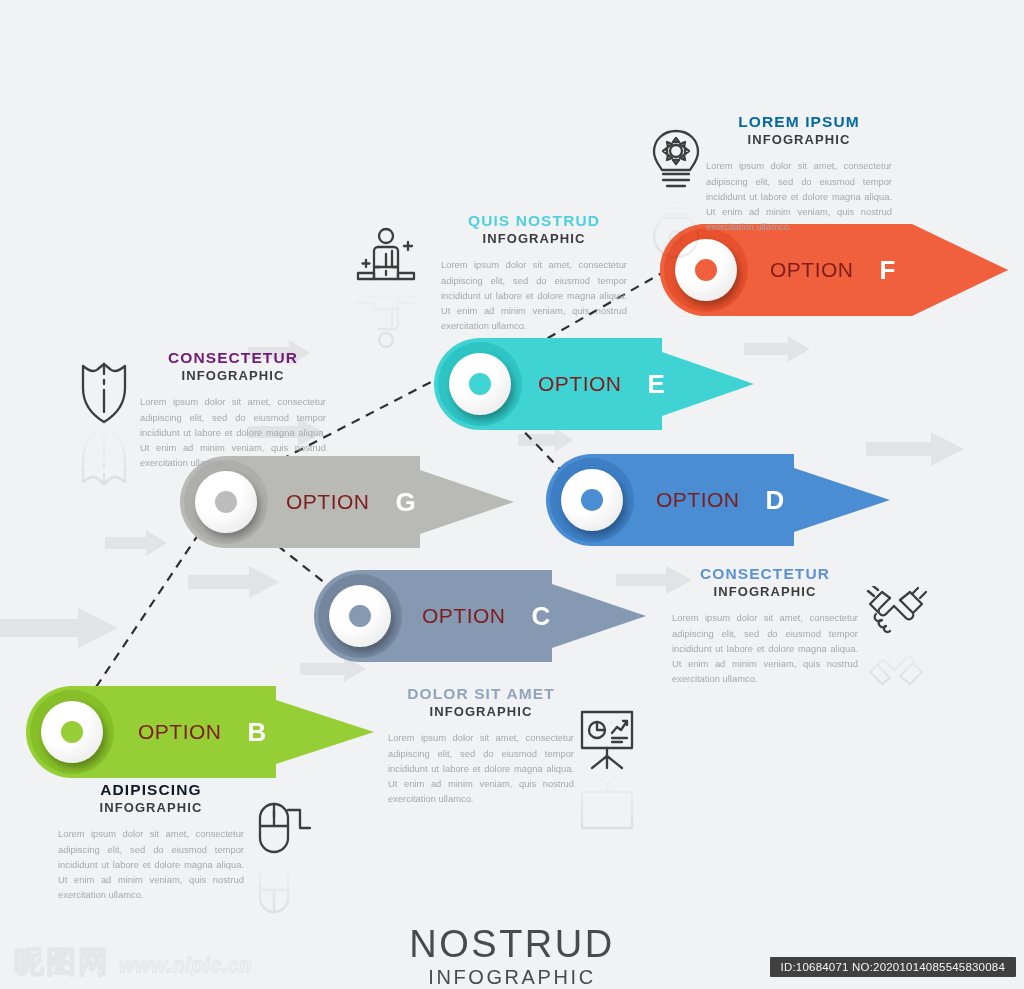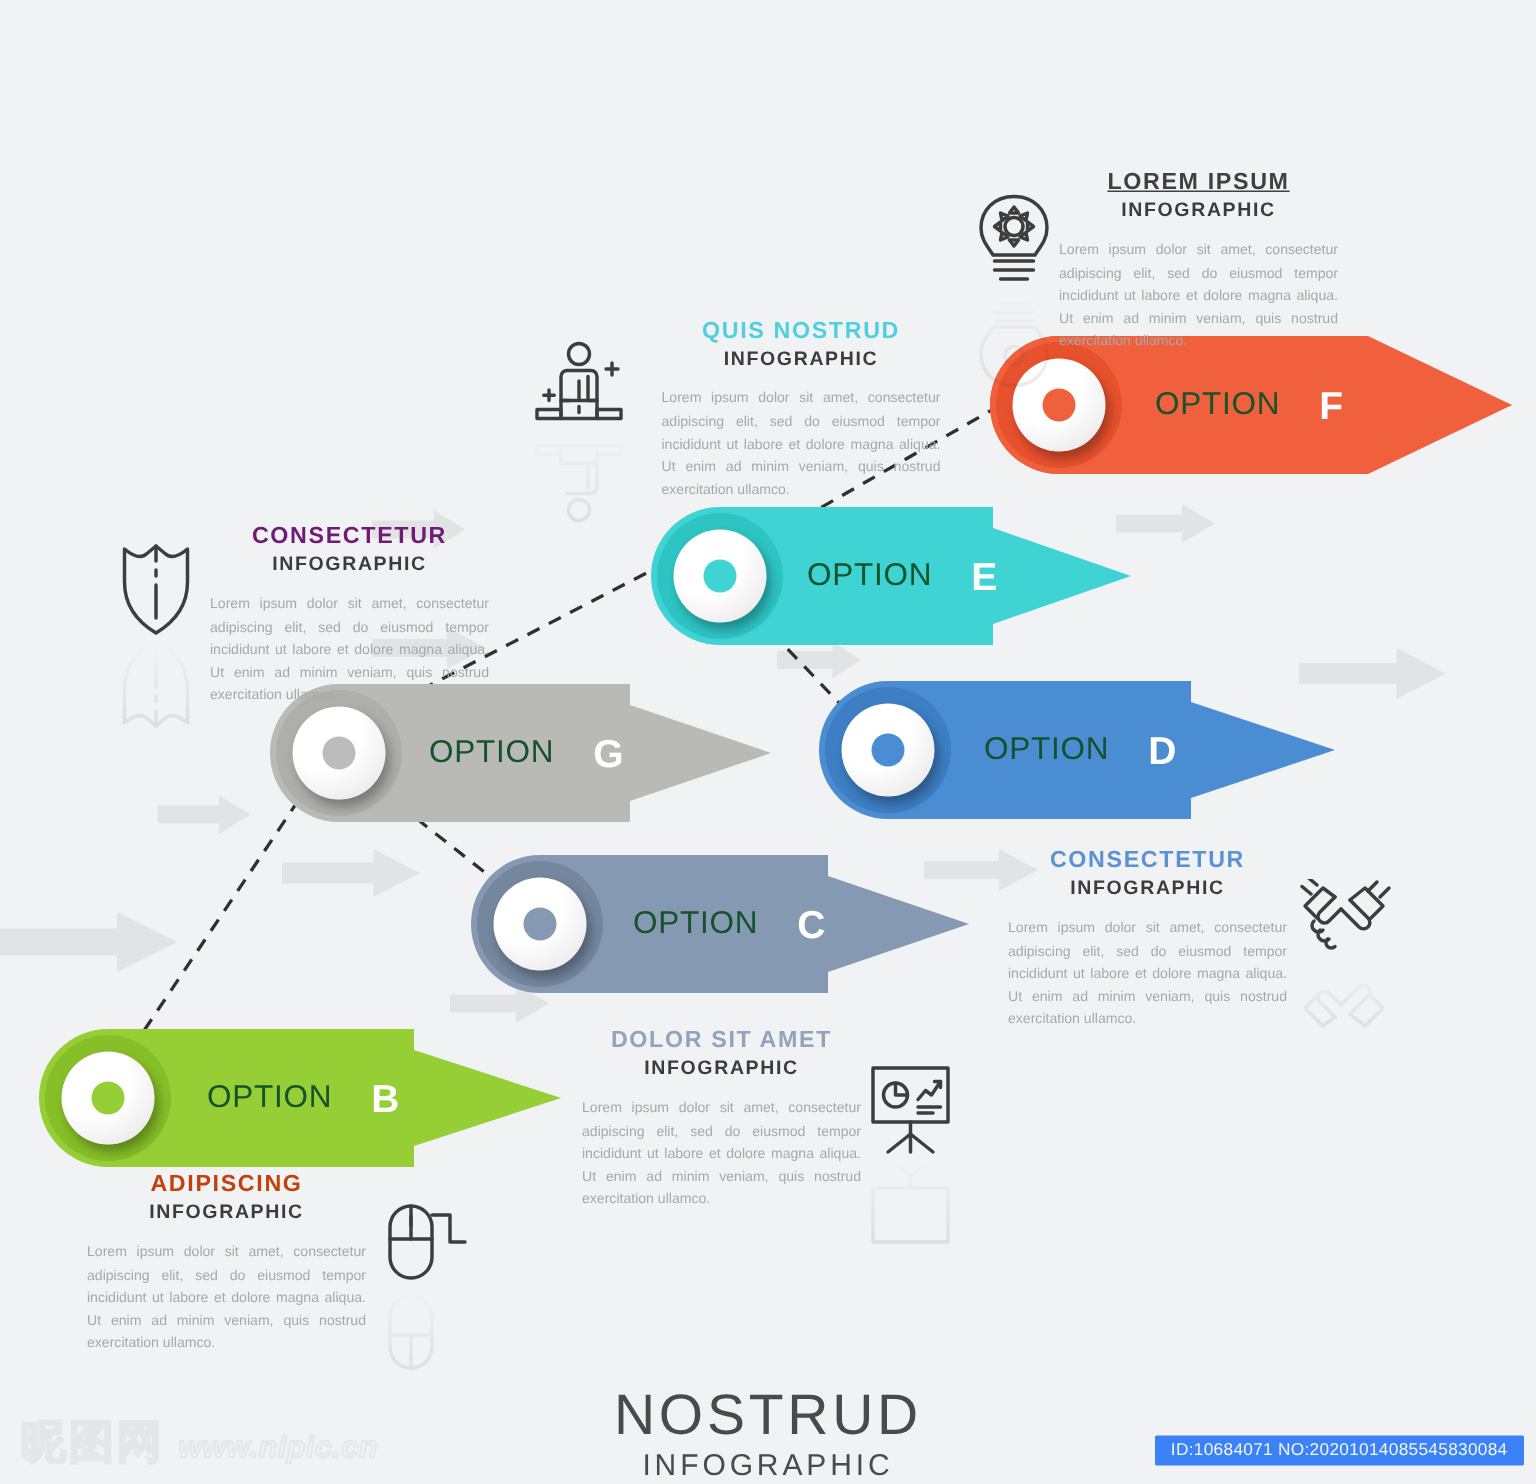--- a/index.html
+++ b/index.html
@@ -22,21 +22,21 @@
   
   .opt{position:absolute;}
   .opt .bar{position:absolute;left:0;top:0;}
   .opt .label{
     position:absolute;
     top:0;height:100%;
     display:flex;align-items:center;
     font-size:21px;letter-spacing:.5px;
     white-space:nowrap;
   }
-  .opt .label .word{color:#14532d;font-weight:400;}
+  .opt .label .word{color:#7f1d1d;font-weight:400;}
   .opt .label .letter{color:#ffffff;font-weight:700;font-size:26px;margin-left:26px;}
 
   
   .knob{position:absolute;border-radius:50%;}
   .knob .outer{
     position:absolute;inset:0;border-radius:50%;
   }
   .knob .disc{
     position:absolute;border-radius:50%;
     background:radial-gradient(circle at 34% 30%, #ffffff 0%, #ffffff 42%, #ededed 78%, #d9d9d9 100%);
@@ -88,21 +88,21 @@
     letter-spacing:2px;line-height:1;
     font-family:"DejaVu Sans", sans-serif;
   }
   .wm .url{
     font-size:20px;font-style:italic;font-weight:700;
     color:transparent;-webkit-text-stroke:1.3px #dcdddf;
     letter-spacing:.5px;line-height:1.15;
   }
   .idbar{
     position:absolute;right:8px;bottom:12px;
-    background:#3b82f6;color:#f4f5f6;
+    background:#404040;color:#f4f5f6;
     font-size:11.5px;letter-spacing:.2px;
     padding:4px 11px;border-radius:1px;
     white-space:nowrap;
   }
 </style>
 </head>
 <body>
 
 <div class="stage">
 
@@ -254,21 +254,21 @@
       <span class="letter">B</span>
     </div>
     <div class="knob" style="left:4px;top:4px;width:84px;height:84px;">
       <div class="outer" style="background:#86bf28;"></div>
       <div class="disc" style="left:11px;top:11px;width:62px;height:62px;"></div>
       <div class="dot" style="left:31px;top:31px;width:22px;height:22px;background:#95ce35;"></div>
     </div>
   </div>
 
   <div class="block" style="left:706px;top:112px;width:186px;">
-    <div class="title" style="color:#404040;text-decoration:underline;">LOREM IPSUM</div>
+    <div class="title" style="color:#0369a1;">LOREM IPSUM</div>
     <div class="sub">INFOGRAPHIC</div>
     <div class="body">Lorem ipsum dolor sit amet, consectetur adipiscing elit, sed do eiusmod tempor incididunt ut labore et dolore magna aliqua. Ut enim ad minim veniam, quis nostrud exercitation ullamco.</div>
   </div>
   <div class="lineicon" style="left:650px;top:128px;">
     <svg width="52" height="66" viewBox="0 0 52 66">
       <g fill="none" stroke="#3d3d3d" stroke-width="2.3" stroke-linecap="round" stroke-linejoin="round">
         <path d="M26 3 C13 3 4 12 4 24 C4 32 9 37 12 42 L40 42 C43 37 48 32 48 24 C48 12 39 3 26 3 Z"></path>
         <path d="M13 46 H39 M13 52 H39 M17 58 H35"></path>
         <circle cx="26" cy="23" r="6"></circle>
         <path d="M26 10 L29 14 L23 14 Z"></path>
@@ -401,21 +401,21 @@
     <svg width="58" height="62" viewBox="0 0 58 62">
       <g fill="none" stroke="#3d3d3d" stroke-width="2.3" stroke-linecap="round" stroke-linejoin="round">
         <rect x="4" y="4" width="50" height="36"></rect>
         <path d="M29 40 V48"></path>
         <path d="M29 48 L14 60 M29 48 L44 60"></path>
       </g>
     </svg>
   </div>
 
   <div class="block" style="left:58px;top:780px;width:186px;">
-    <div class="title" style="color:#c2410c;text-align:center;">ADIPISCING</div>
+    <div class="title" style="color:#0f172a;text-align:center;">ADIPISCING</div>
     <div class="sub">INFOGRAPHIC</div>
     <div class="body">Lorem ipsum dolor sit amet, consectetur adipiscing elit, sed do eiusmod tempor incididunt ut labore et dolore magna aliqua. Ut enim ad minim veniam, quis nostrud exercitation ullamco.</div>
   </div>
   <div class="lineicon" style="left:256px;top:798px;">
     <svg width="56" height="60" viewBox="0 0 56 60">
       <g fill="none" stroke="#3d3d3d" stroke-width="2.3" stroke-linecap="round" stroke-linejoin="round">
         <rect x="4" y="6" width="28" height="48" rx="14"></rect>
         <path d="M4 28 H32"></path>
         <path d="M18 6 V28"></path>
         <path d="M18 13 V19"></path>

